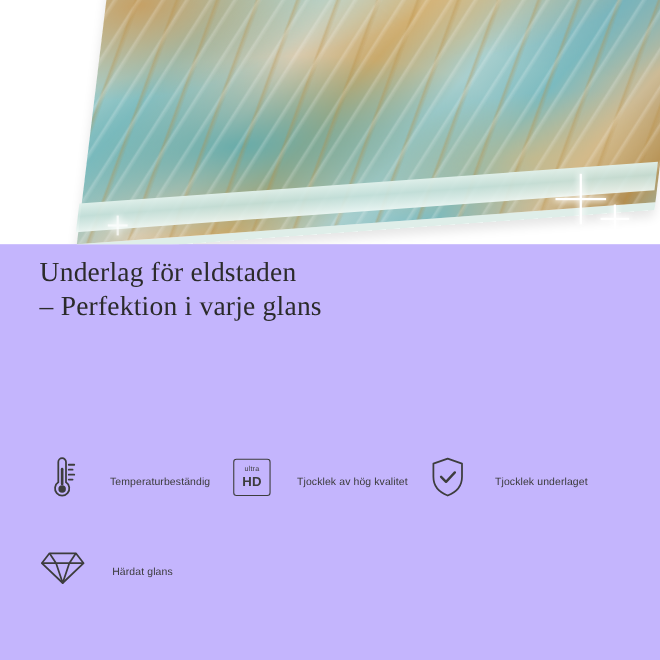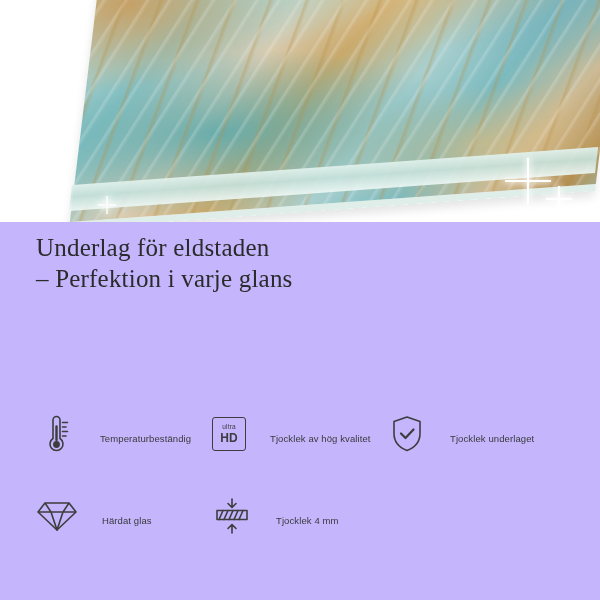--- a/index.html
+++ b/index.html
@@ -226,30 +226,19 @@
       <div class="cap">Tjocklek underlaget</div>
     </div>
 
     <div class="feature">
       <div class="ico">
         <svg width="42" height="38" viewBox="0 0 42 38" fill="none" stroke="#3d3d3d" stroke-width="1.6" stroke-linejoin="round">
           <path d="M9 6h24l7 9-19 18L2 15z"></path>
           <path d="M2 15h38M9 6l6 9-6 0M33 6l-6 9 6 0M15 15l6 18 6-18z"></path>
         </svg>
       </div>
-      <div class="cap">Härdat glas</div>
-    </div>
-
-
-    <div class="feature">
-      <div class="ico">
-        <svg width="40" height="40" viewBox="0 0 40 40" fill="none" stroke="#3d3d3d" stroke-width="1.6" stroke-linecap="round" stroke-linejoin="round">
-          <path d="M20 3v8M16 7.5l4 4 4-4"></path>
-          <rect x="5" y="14.5" width="30" height="9"></rect>
-          <path d="M7 23.5l4-9M12 23.5l4-9M17 23.5l4-9M22 23.5l4-9M27 23.5l4-9"></path>
-          <path d="M20 37v-8M16 32.5l4-4 4 4"></path>
-        </svg>
-      </div>
-      <div class="cap">Tjocklek 4 mm</div>
-    </div>
+      <div class="cap">Härdat glans</div>
+    </div>
+
+
 
   </div>
 </div>
 
 </body></html>

